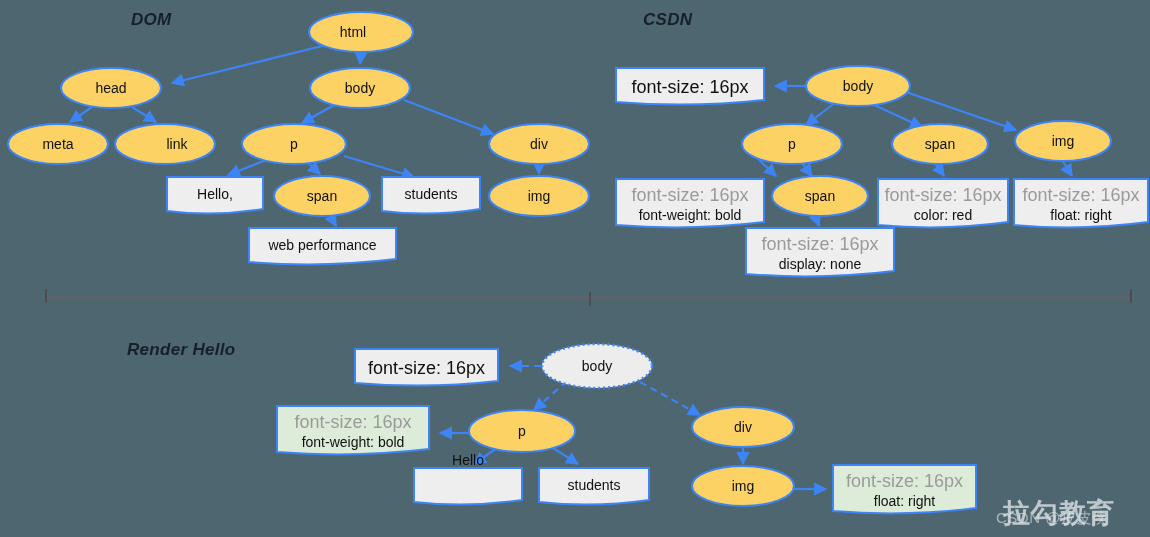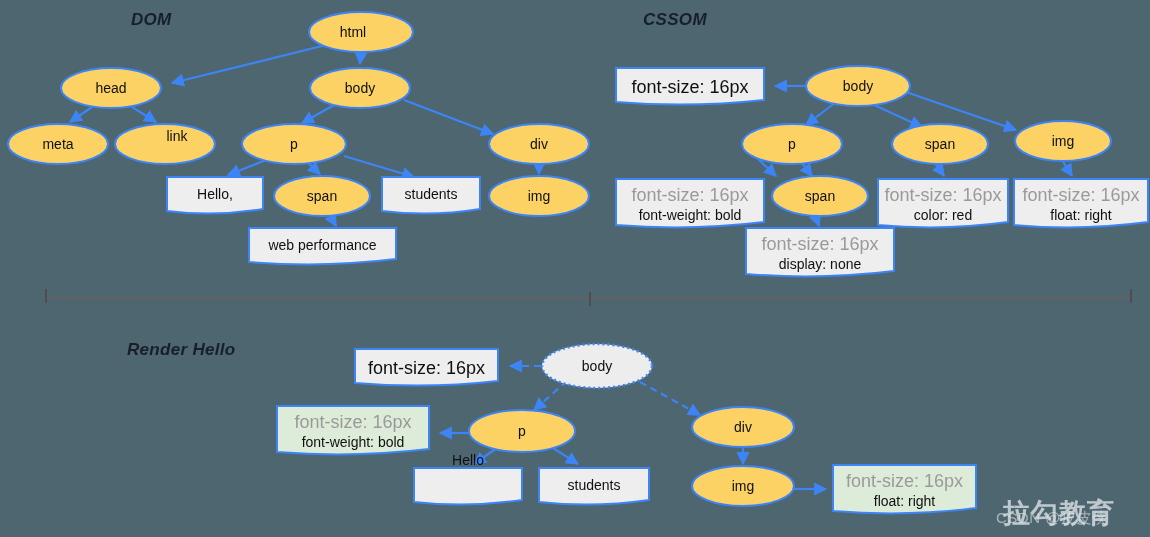--- a/index.html
+++ b/index.html
@@ -186,28 +186,28 @@
         <path d="M539,468 L649,468 L649,500 Q594,508 539,502 Z"></path>
       </g>
       <g stroke="#3d85f7" stroke-width="2" fill="#dcecd8">
         <path d="M277,406 L429,406 L429,449 Q353,458 277,452 Z"></path>
         <path d="M833,465 L976,465 L976,508 Q905,517 833,511 Z"></path>
       </g>
     </g>
   </svg>
 
   <div class="section-title" style="left:131px; top:10px;">DOM</div>
-  <div class="section-title" style="left:643px; top:10px;">CSSOM</div>
+  <div class="section-title" style="left:643px; top:10px;">CSDN</div>
   <div class="section-title" style="left:127px; top:340px;">Render Hello</div>
 
   <div class="node-label" style="left:311px; top:24px; width:84px;">html</div>
   <div class="node-label" style="left:61px; top:80px; width:100px;">head</div>
   <div class="node-label" style="left:310px; top:80px; width:100px;">body</div>
   <div class="node-label" style="left:8px; top:136px; width:100px;">meta</div>
-  <div class="node-label" style="left:115px; top:128px; width:124px;">link</div>
+  <div class="node-label" style="left:115px; top:136px; width:124px;">link</div>
   <div class="node-label" style="left:244px; top:136px; width:100px;">p</div>
   <div class="node-label" style="left:489px; top:136px; width:100px;">div</div>
   <div class="node-label" style="left:157px; top:186px; width:96px;padding-left:10px;">Hello,</div>
   <div class="node-label" style="left:272px; top:188px; width:100px;">span</div>
   <div class="node-label" style="left:382px; top:186px; width:98px;">students</div>
   <div class="node-label" style="left:489px; top:188px; width:100px;">img</div>
   <div class="node-label" style="left:249px; top:237px; width:147px;">web performance</div>
 
   <div class="node-label" style="left:808px; top:78px; width:100px;">body</div>
   <div class="node-label" style="left:742px; top:136px; width:100px;">p</div>

